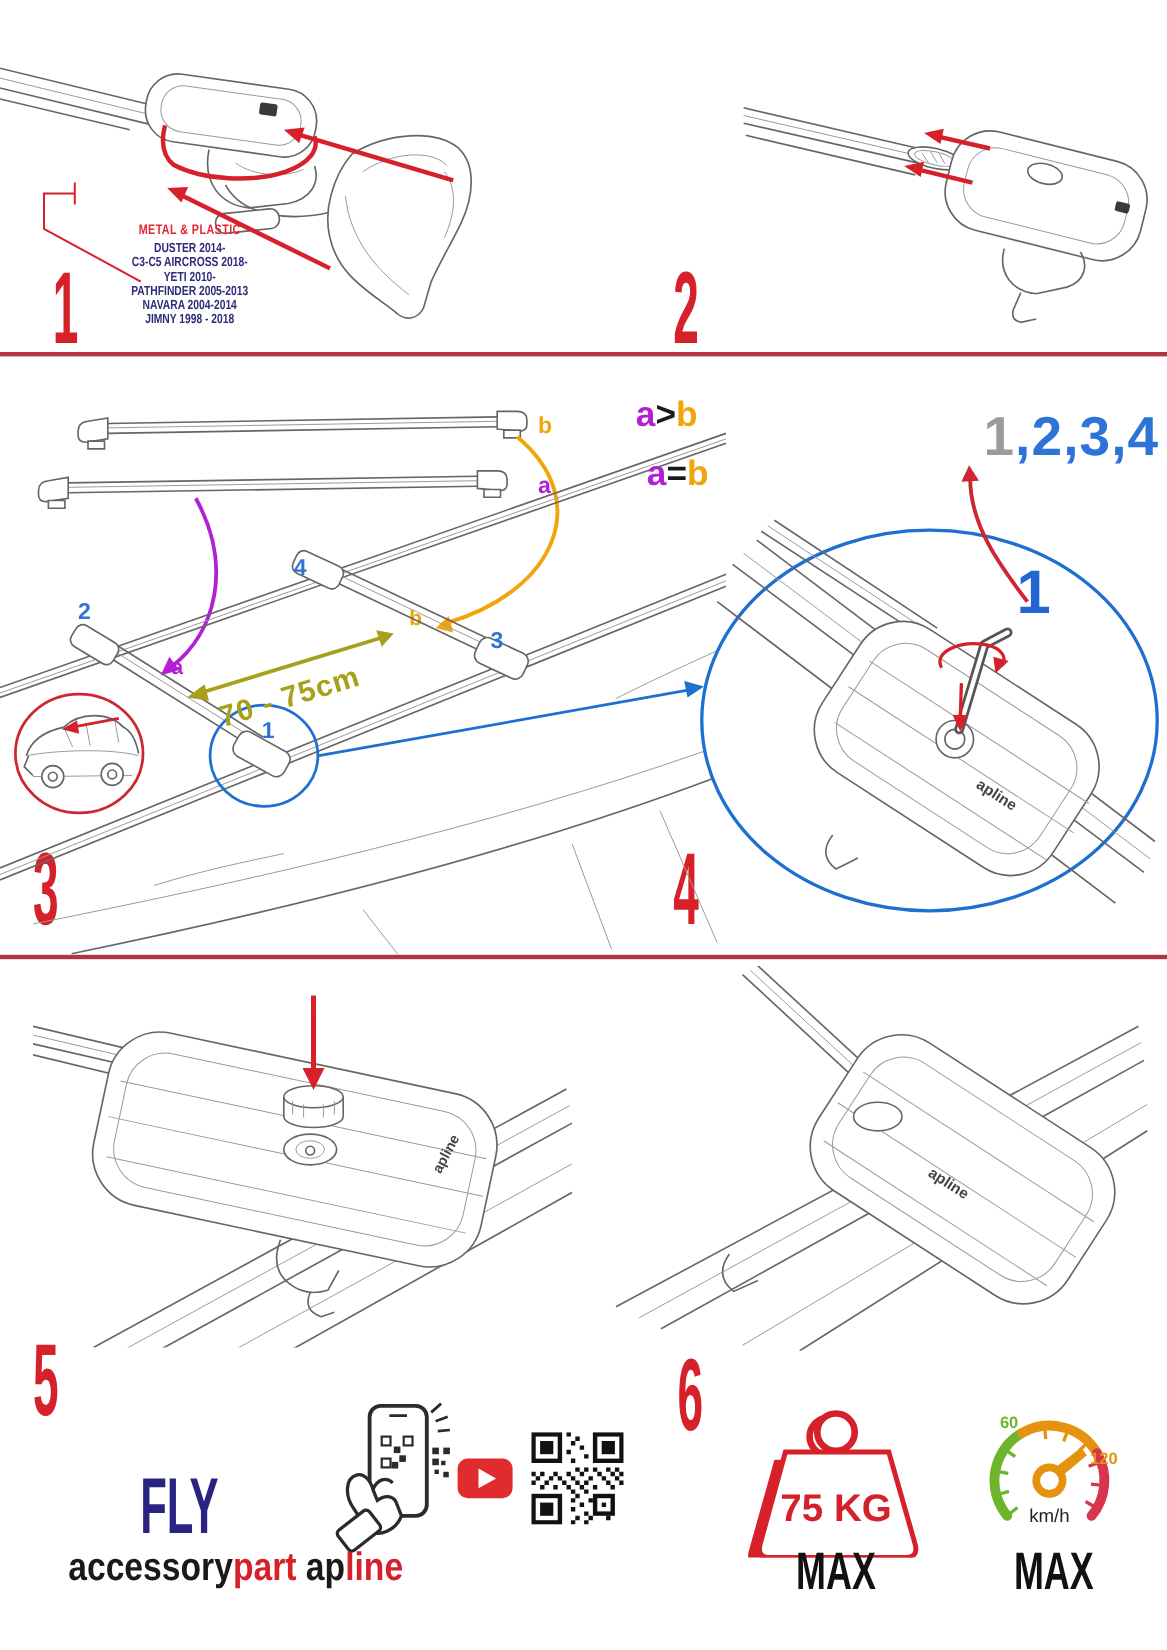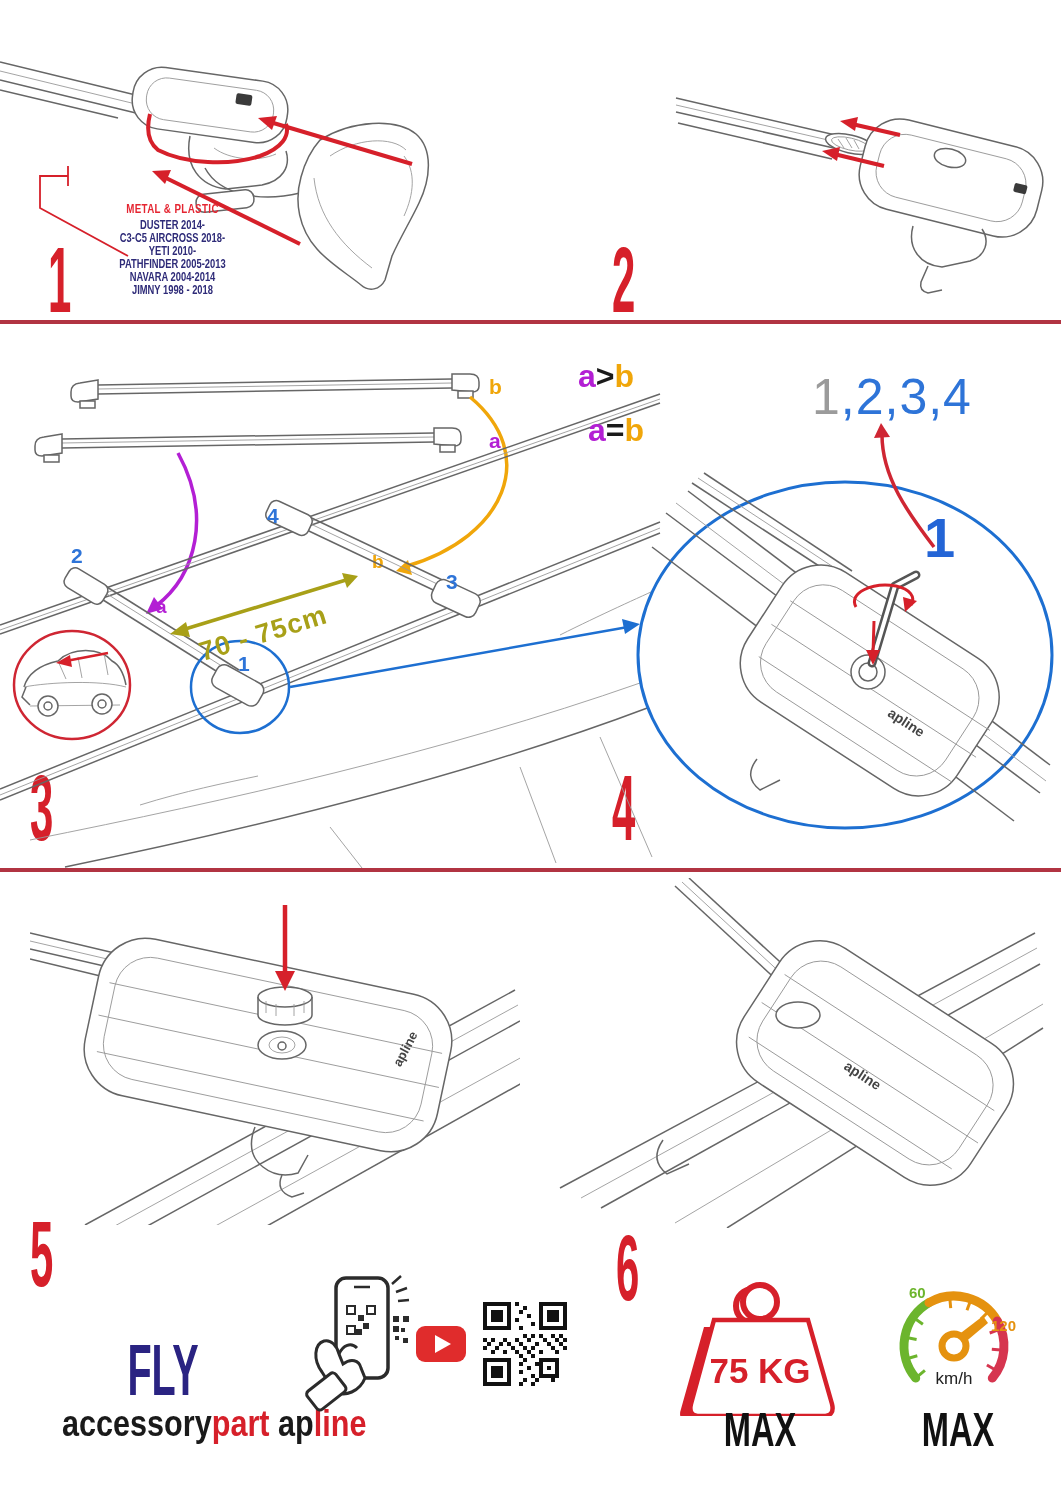--- a/index.html
+++ b/index.html
@@ -8,21 +8,21 @@
   .abs{position:absolute;}
   .divider{position:absolute;left:0;width:1061px;height:4px;background:#b13442;}
   .stepnum{position:absolute;font-size:93px;font-weight:700;color:#d6202a;line-height:1;
            transform:scaleX(0.45);transform-origin:0 0;letter-spacing:0;}
   .material{position:absolute;left:70px;top:202px;width:168px;text-align:center;}
   .material .inner{transform:scaleX(0.78);transform-origin:100% 0;}
   .material .head{font-size:12.5px;font-weight:700;color:#e52531;letter-spacing:.5px;margin-bottom:3px;}
   .material .models div{font-size:12px;font-weight:700;color:#2e2b78;line-height:1.08;}
   .legend-row{position:absolute;font-size:32px;font-weight:700;line-height:1;text-align:center;}
   .legend-row .la{color:#b31fd4;} .legend-row .lop{color:#1a1a1a;} .legend-row .lb{color:#f0a60a;}
-  .seq{position:absolute;left:812px;top:372px;font-size:50px;font-weight:400;line-height:1;letter-spacing:1px;}
+  .seq{position:absolute;left:894px;top:372px;font-size:50px;font-weight:700;line-height:1;letter-spacing:1px;}
   .seq .first{color:#9b9b9b;} .seq .rest{color:#2e74d8;}
   .callout1{position:absolute;left:924px;top:510px;font-size:56px;font-weight:700;color:#2465d6;line-height:1;}
   .fly{position:absolute;left:58px;top:1334px;width:210px;text-align:center;font-size:72px;
        font-weight:700;color:#2a2382;line-height:1;transform:scaleX(0.55);transform-origin:50% 0;}
   .brandline{position:absolute;left:62px;top:1406px;font-size:36px;font-weight:700;line-height:1;
              transform:scaleX(0.85);transform-origin:0 0;white-space:nowrap;}
   .brandline .blk{color:#1a1a1a;} .brandline .red{color:#d6202a;}
   .maxlabel{position:absolute;font-size:48px;font-weight:700;color:#111;text-align:center;line-height:1;
             transform:scaleX(0.68);transform-origin:50% 0;}
   svg{display:block;}

